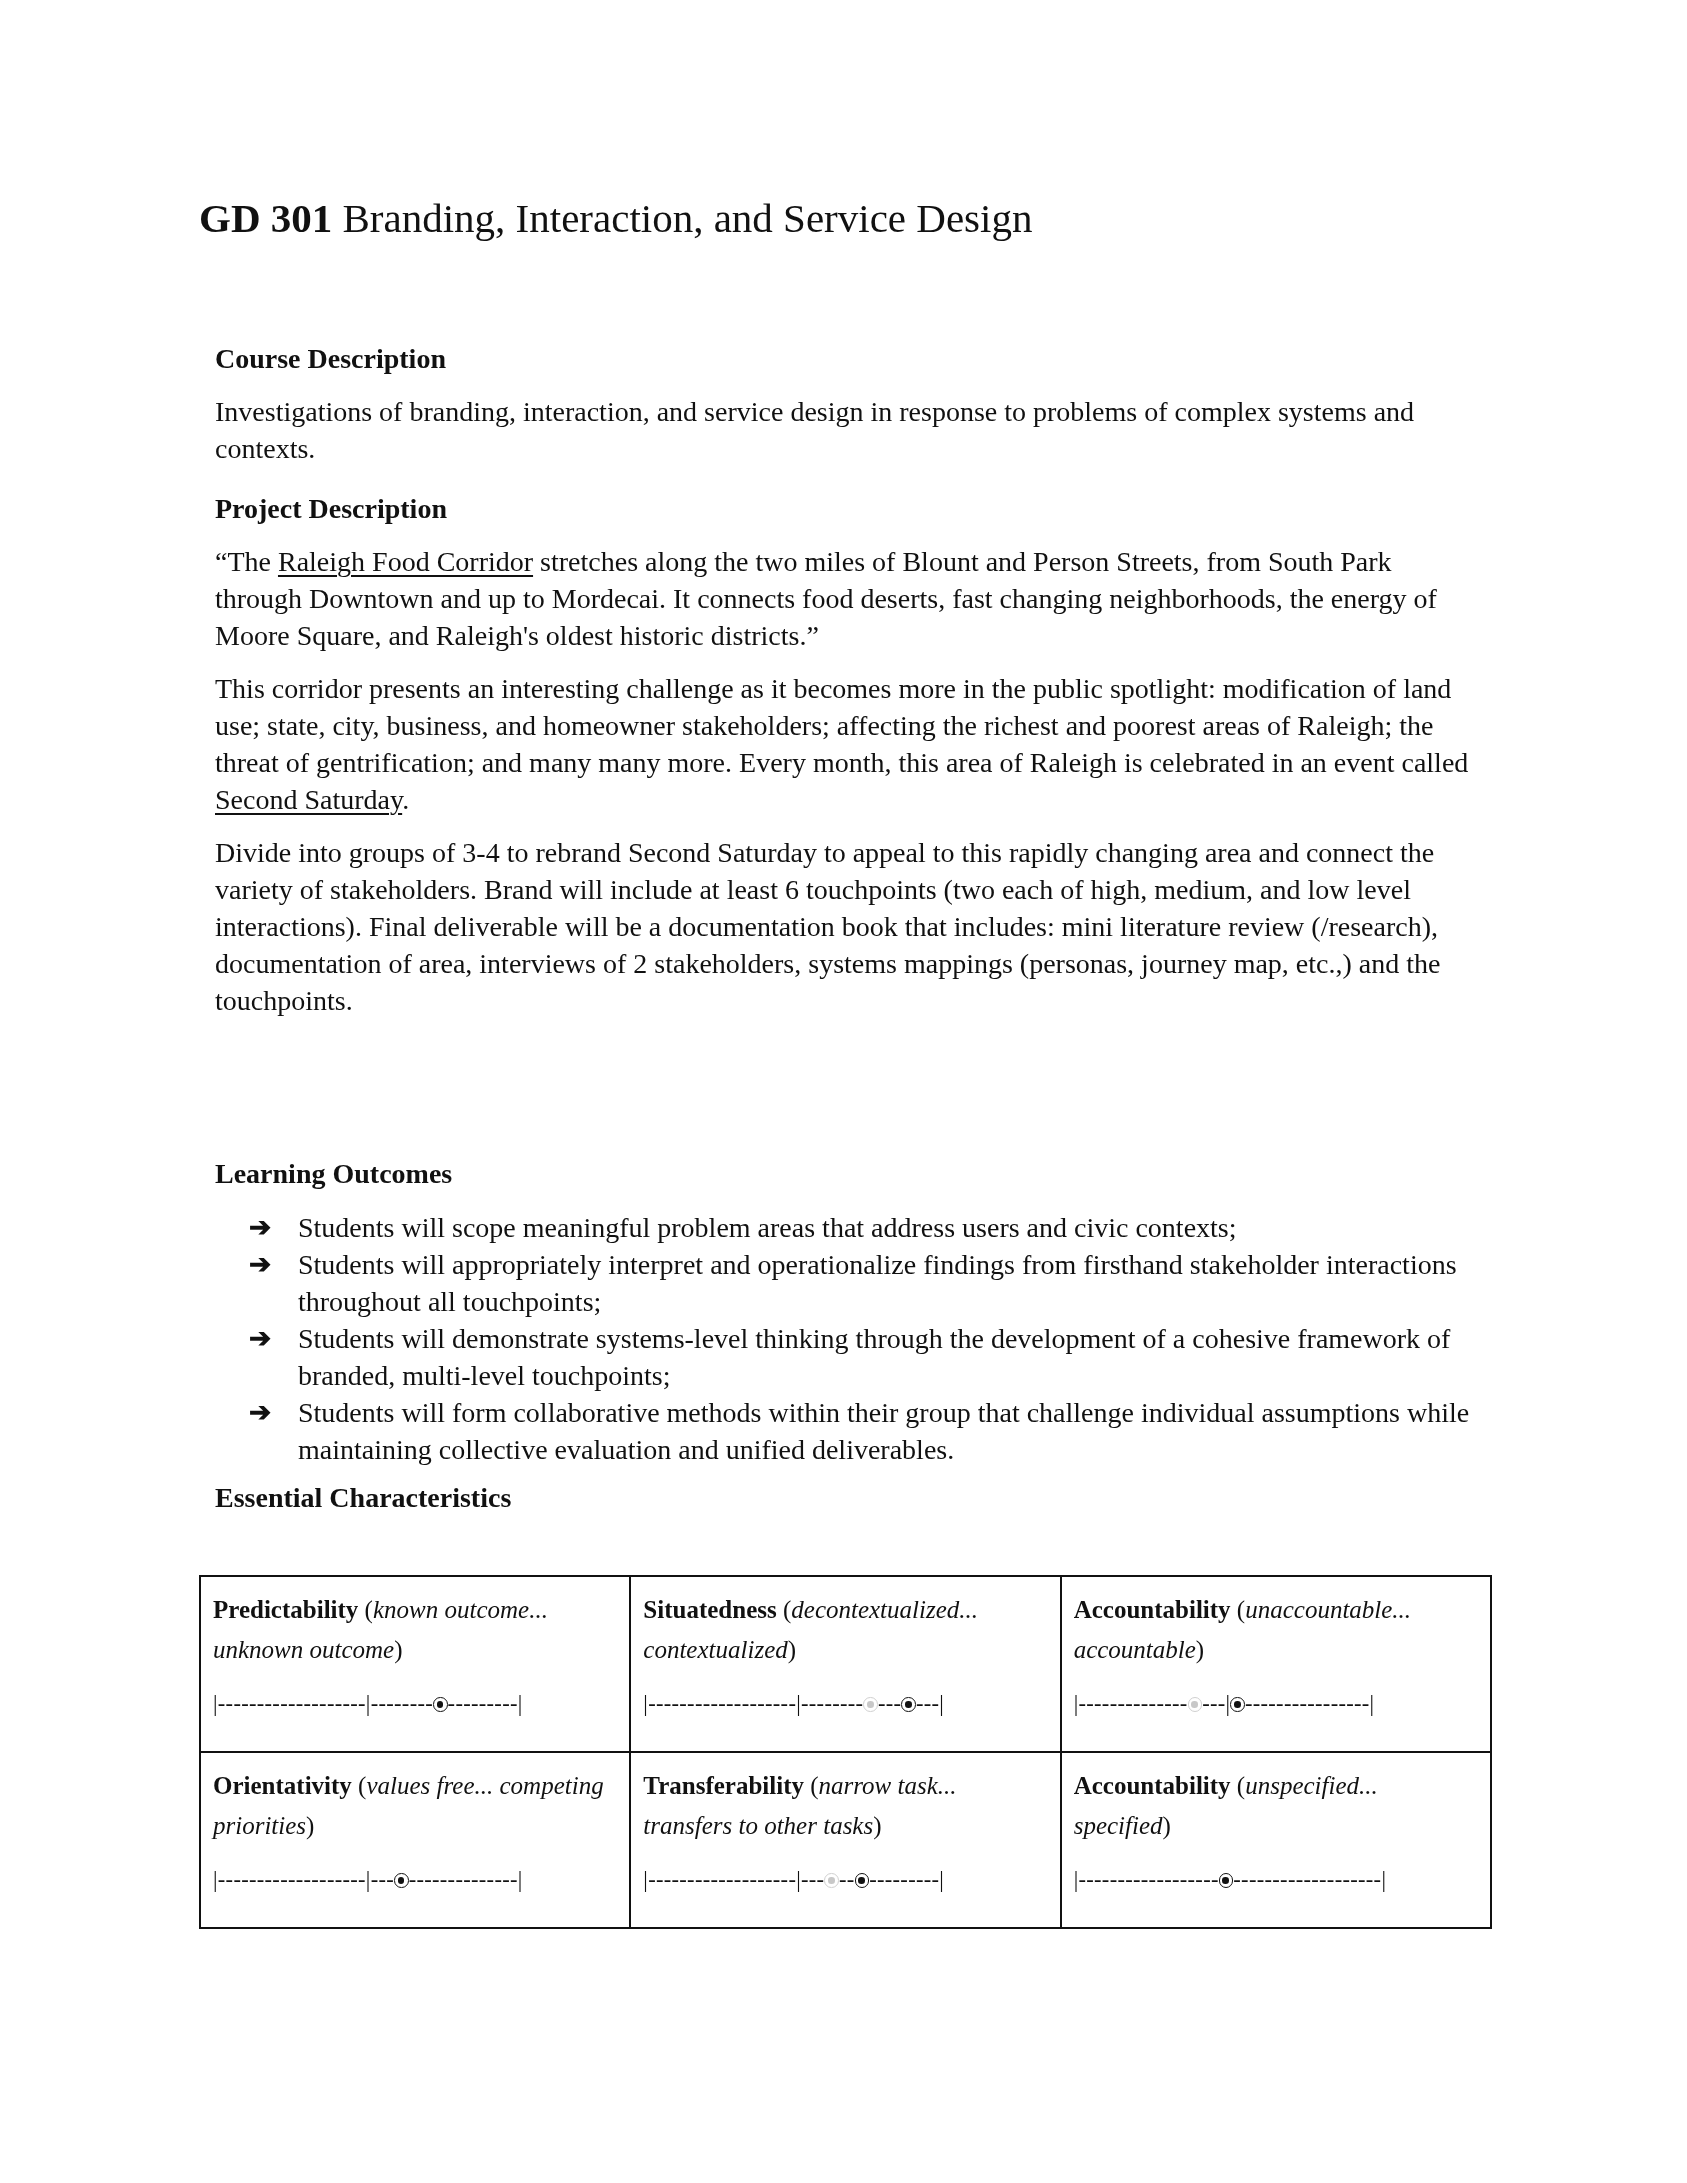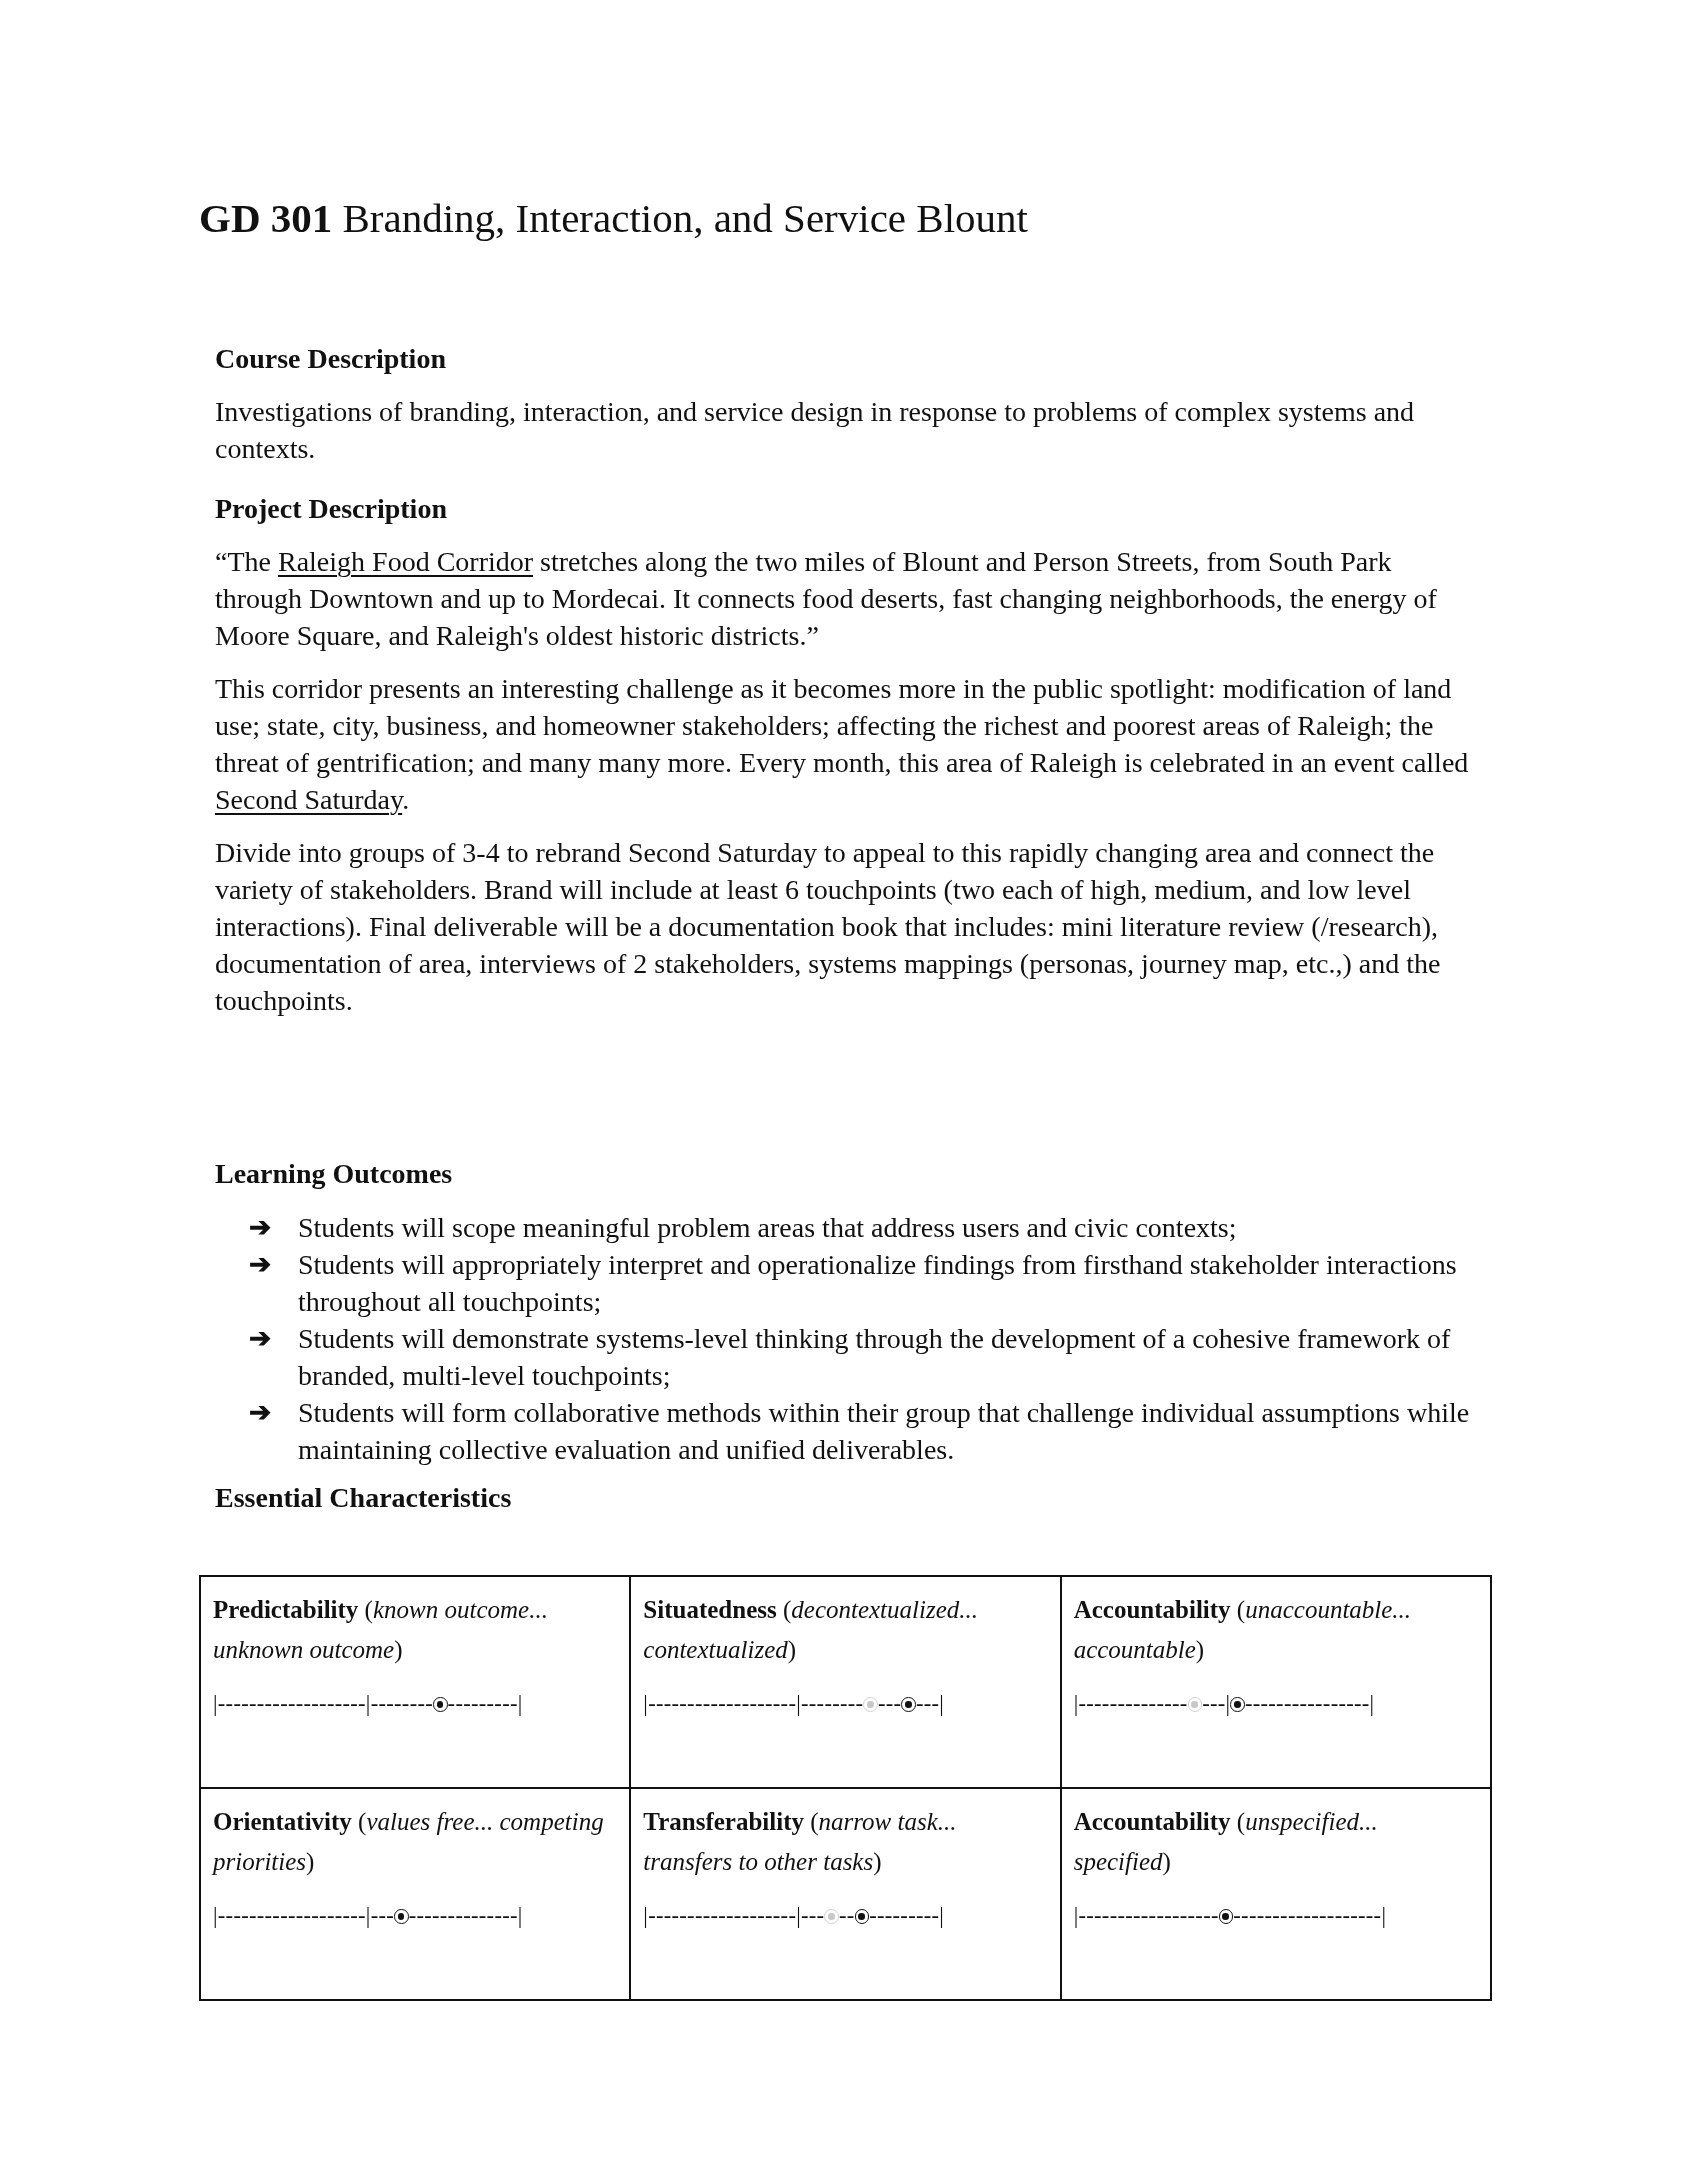--- a/index.html
+++ b/index.html
@@ -24,21 +24,21 @@
   }
   ul.outcomes li .arrow {
     position: absolute; left: 50px; top: 0; font-weight: bold; font-size: 26.5px;
   }
   table.chars {
     position: absolute; left: 0; top: 1575px;
     border-collapse: collapse; width: 1293px;
   }
   table.chars td {
     border: 2.6px solid #111111; vertical-align: top;
-    width: 33.33%; height: 212px; padding: 13.2px 12px 0 12px; box-sizing: border-box;
+    width: 33.33%; height: 176px; padding: 13.2px 12px 0 12px; box-sizing: border-box;
     font-size: 25px; line-height: 40px;
   }
   .cname { font-weight: bold; }
   .crange { font-style: italic; }
   .scale {
     margin-top: 14.6px; font-size: 22.5px; line-height: 37px; white-space: nowrap;
     letter-spacing: 0.3px;
   }
   .mk { display: inline-block; width: 14.6px; height: 14.6px; border-radius: 50%;
         border: 1.3px solid #111; position: relative; vertical-align: -1.3px; box-sizing: border-box; }
@@ -47,21 +47,21 @@
   .mk.ghost { border-color: #d0d0d0; }
   .mk.ghost::after { background: #c8c8c8; }
 </style>
 </head>
 <body>
 
 <div class="page">
 
   <div class="title">
     <b>GD 301</b>
-    <span>Branding, Interaction, and Service Blount</span>
+    <span>Branding, Interaction, and Service Design</span>
   </div>
 
   <div class="block" style="top:324px;">
     <p class="h">Course Description</p>
     <p class="p">Investigations of branding, interaction, and service design in response to problems of complex systems and contexts.</p>
   </div>
 
   <div class="block" style="top:474px;">
     <p class="h">Project Description</p>
     <p class="p" style="margin-top:16px;"><span>“The </span><a class="u">Raleigh Food Corridor</a><span> stretches along the two miles of Blount and Person Streets, from South Park through Downtown and up to Mordecai. It connects food deserts, fast changing neighborhoods, the energy of Moore Square, and Raleigh's oldest historic districts.”</span></p>

